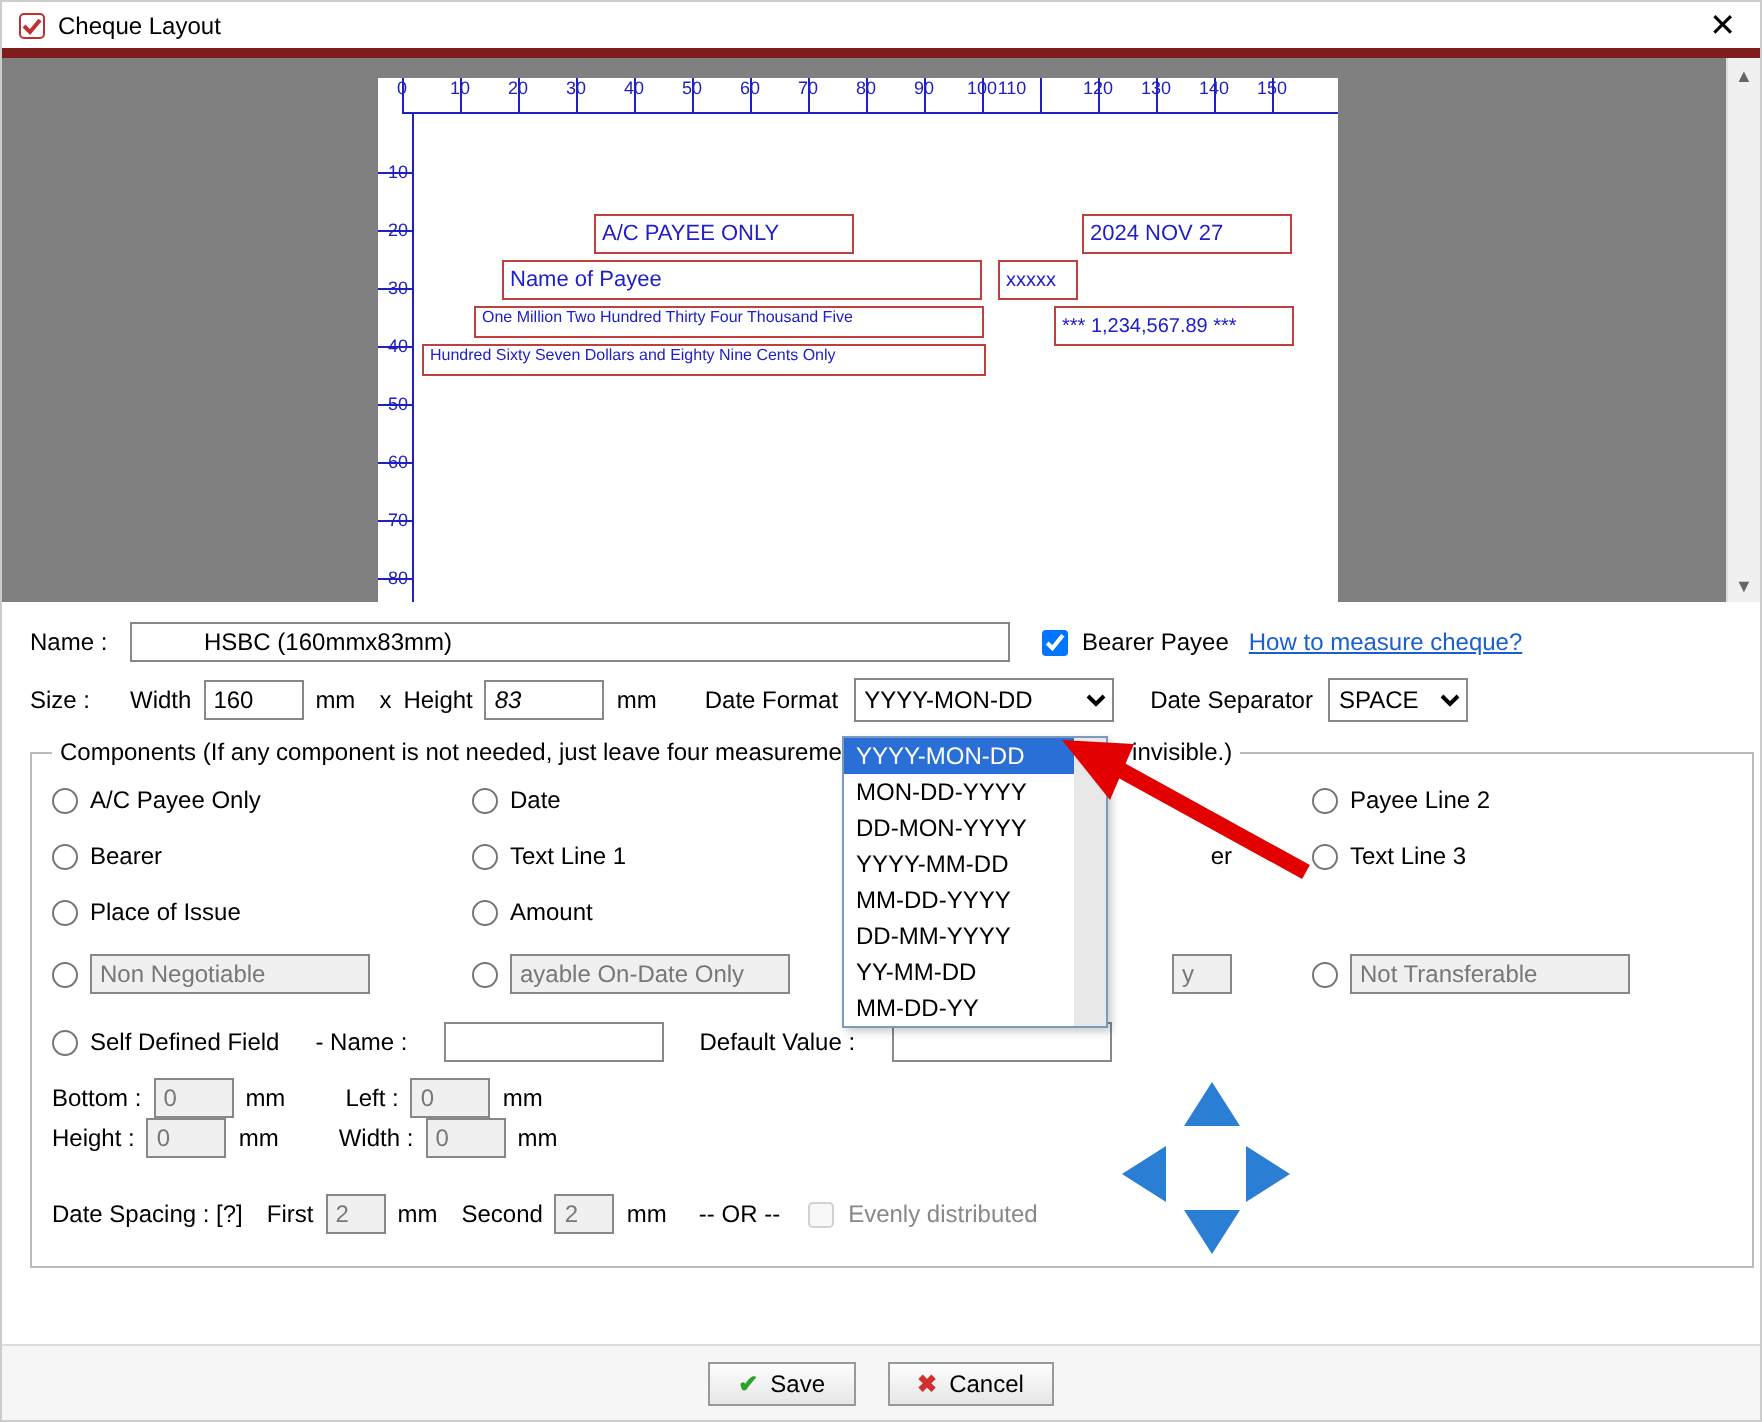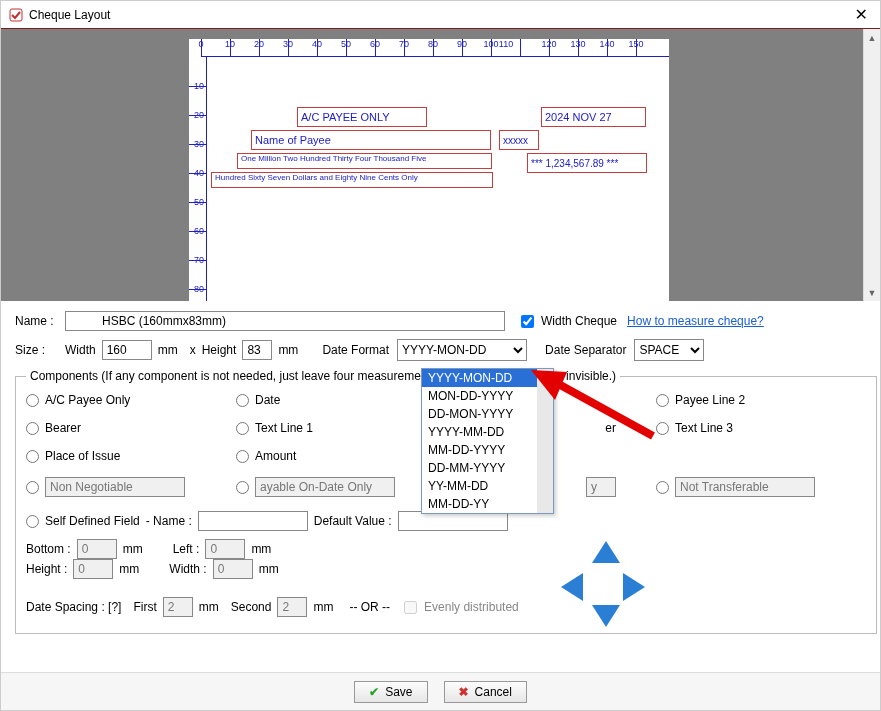--- a/index.html
+++ b/index.html
@@ -1,18 +1,18 @@
 <!DOCTYPE html>
 <html><head>
 <meta charset="utf-8">
 <style>
   * { box-sizing: border-box; }
   body { margin:0; font-family: Tahoma, Arial, sans-serif; font-size:12px; color:#000; background:#f6f6f6; }
   .window { width:881px; height:711px; background:#fff; border:1px solid #ccc; position:relative; overflow:hidden;}
-  .titlebar { height:28px; display:flex; align-items:center; padding:0 8px; background:#fff; border-bottom:1px solid #7f1d1d;}
+  .titlebar { height:28px; display:flex; align-items:center; padding:0 8px; background:#fff; border-bottom:5px solid #7f1d1d;}
   .titlebar .icon { width:14px; height:14px; margin-right:6px; }
   .titlebar .title { flex:1; font-size:12px; }
   .titlebar .close { font-size:16px; cursor:default; padding:0 4px;}
   .preview-area { height:272px; background:#808080; position:relative; overflow:hidden;}
   .scrollbar-v { position:absolute; right:0; top:0; bottom:0; width:17px; background:#f0f0f0; border-left:1px solid #ddd;}
   .scrollbar-v .up, .scrollbar-v .down { height:17px; display:flex; align-items:center; justify-content:center; font-size:9px; color:#666;}
   .scrollbar-v .up{position:absolute;top:0;left:0;right:0;}
   .scrollbar-v .down{position:absolute;bottom:0;left:0;right:0;}
   .ruler-canvas { position:absolute; left:188px; top:10px; width:480px; height:270px; background:#fff; }
   .hrule { position:absolute; left:12px; right:0; top:0; height:18px; border-bottom:1px solid #2020c0;}
@@ -148,34 +148,34 @@
     </div>
   </div>
 
   <div class="form">
     <div class="row">
       <label class="lab">Name :</label>
       <input type="text" style="width: 440px; padding-left: 36px;" value="HSBC (160mmx83mm)">
       <span style="width:12px"></span>
       <label class="checkbox">
         <input type="checkbox" checked="" style="">
-        <span>Width Cheque</span>
+        <span>Bearer Payee</span>
       </label>
       <span style="width:10px"></span>
       <a class="link" href="#">How to measure cheque?</a>
     </div>
 
     <div class="row">
       <label class="lab">Size :</label>
       <span style="margin-right:6px">Width</span>
       <input type="text" class="smallinput" style="width: 50px;" value="160">
       <span style="margin:0 6px">mm</span>
       <span style="margin:0 6px">x</span>
       <span style="margin-right:6px">Height</span>
-      <input type="text" class="smallinput" style="width: 30px;" value="83">
+      <input type="text" class="smallinput" style="width: 60px; font-style: italic;" value="83">
       <span style="margin:0 6px">mm</span>
       <span style="width:18px"></span>
       <span style="margin-right:8px">Date Format</span>
       <div style="position:relative;">
         <select style="width:130px">
           <option>YYYY-MON-DD</option>
         </select>
       </div>
       <span style="width:18px"></span>
       <span style="margin-right:8px">Date Separator</span>
@@ -236,21 +236,21 @@
           </label>
         <label class="radio field-box" style="justify-content:flex-end; padding-right:40px">
             <input type="text" class="ro" readonly="" style="width: 30px;" value="y">
           </label>
         <label class="radio field-box">
             <input type="radio" name="c" style="">
             <input type="text" class="ro" readonly="" value="Not Transferable" style="">
           </label>
       </div>
 
-      <div class="row" style="margin-top:14px;">
+      <div class="row" style="margin-top:14px;gap:12px;">
         <label class="radio">
             <input type="radio" name="c" style="">
             <span>Self Defined Field</span>
           </label>
         <span style="margin:0 6px">- Name :</span>
         <input type="text" style="width: 110px;">
         <span style="margin:0 6px">Default Value :</span>
         <input type="text" style="width: 110px;">
       </div>
 

